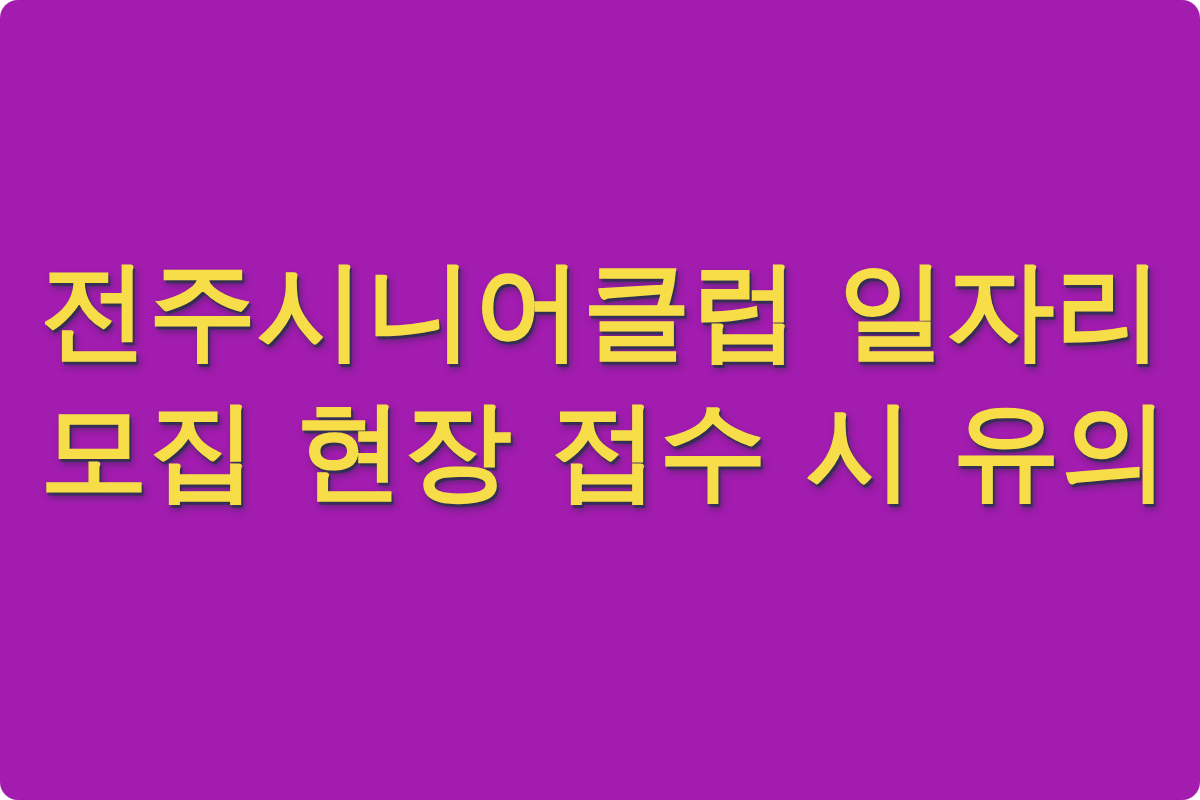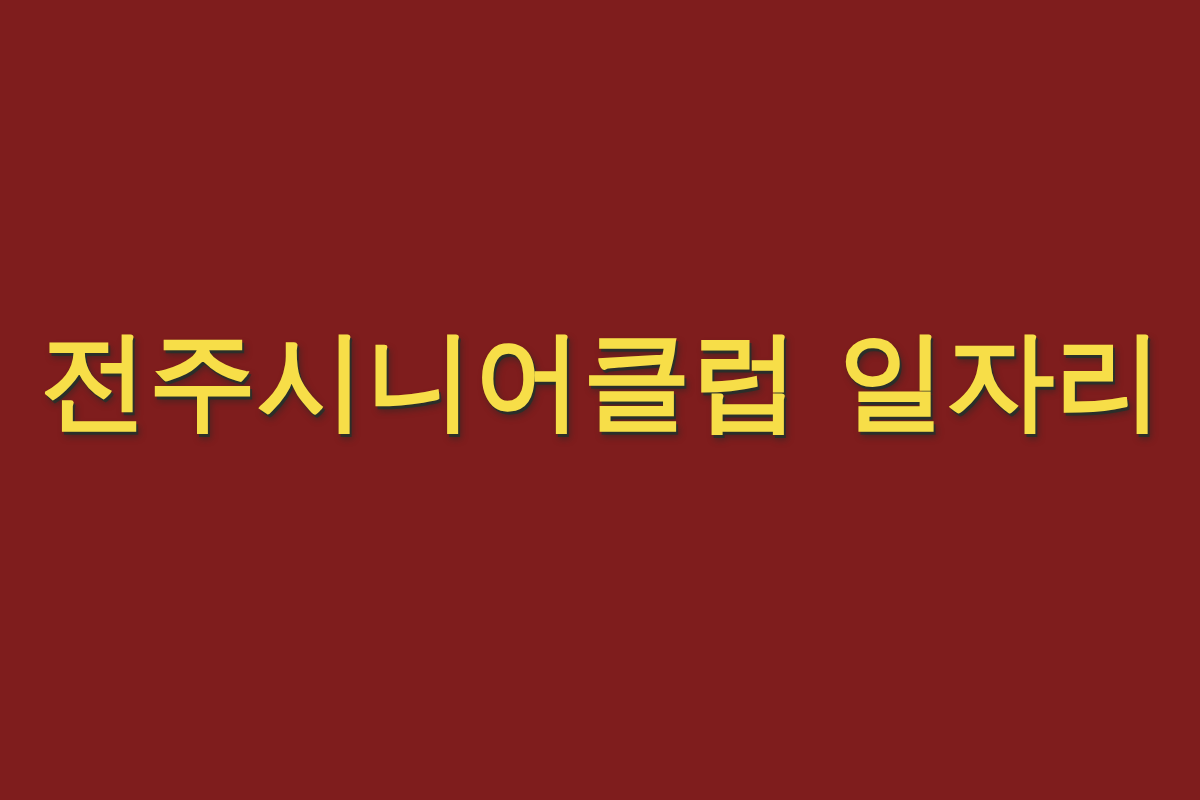--- a/index.html
+++ b/index.html
@@ -17,22 +17,23 @@
 
   #title-card {
     position: relative;
     width: 1200px;
     height: 800px;
     box-sizing: border-box;
     display: flex;
     flex-direction: column;
     align-items: center;
     justify-content: center;
-    background: #7f1d1d;
+    background: #a21caf;
     overflow: hidden;
+    border-radius: 18px;
   }
 
   #headline {
     display: flex;
     flex-direction: column;
     align-items: center;
     justify-content: center;
     gap: 0;
     width: 100%;
     padding: 0 40px;
@@ -57,15 +58,16 @@
       3px 5px 7px rgba(4, 42, 37, 0.40);
   }
 </style>
 </head>
 <body>
 
 <div id="title-card">
 
   <div id="headline">
     <span class="headline-line">전주시니어클럽 일자리</span>
+    <span class="headline-line">모집 현장 접수 시 유의</span>
   </div>
 
 </div>
 
 </body></html>

